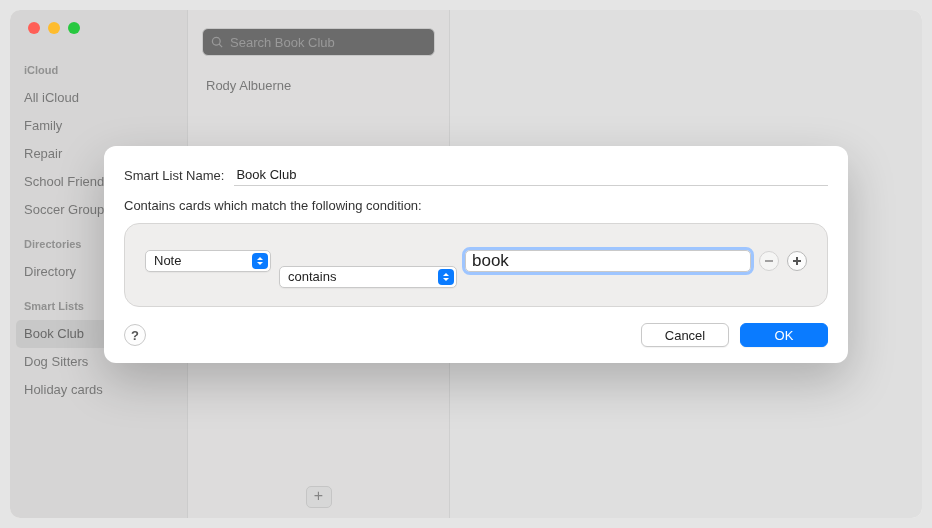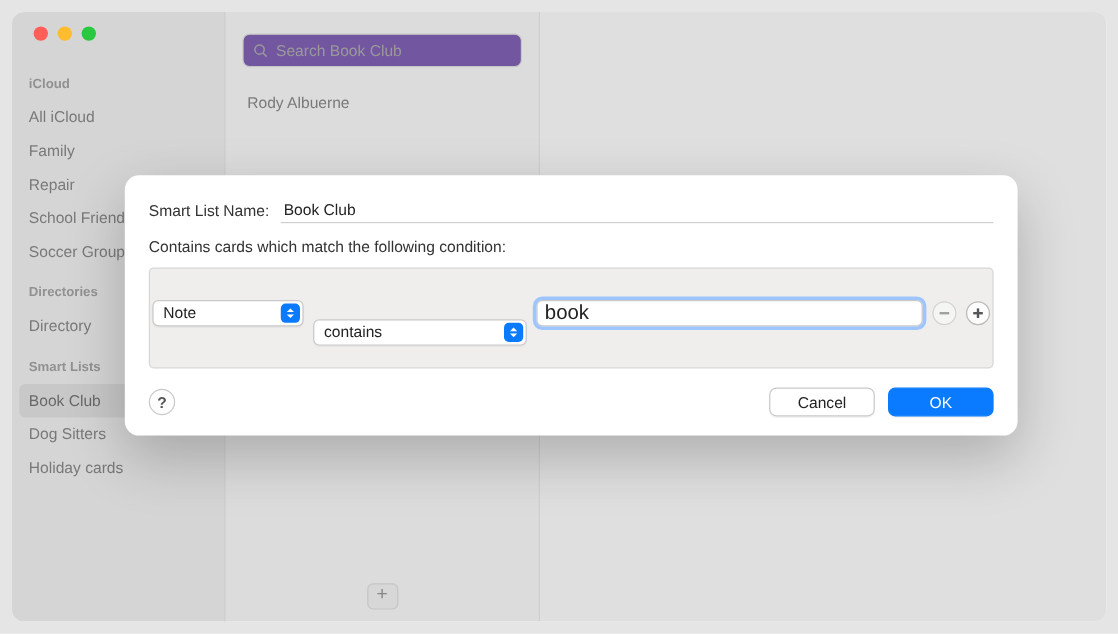--- a/index.html
+++ b/index.html
@@ -84,21 +84,21 @@
     border-right: 1px solid #e0e0e0;
     background: #f7f6f5;
     padding-top: 14px;
     position: relative;
   }
   .search {
     margin: 4px 14px 8px 14px;
     height: 28px;
     border: 1px solid #d3d3d3;
     border-radius: 6px;
-    background: #4c1d95;
+    background: #404040;
     display: flex;
     align-items: center;
     padding: 0 8px;
     color: #8a8a8a;
     gap: 6px;
   }
   .search svg { width: 13px; height: 13px; fill:#8a8a8a; }
   .contact-row {
     padding: 14px 18px;
     font-size: 13px;
@@ -153,23 +153,23 @@
     font-size: 13px;
     padding: 2px 2px;
     outline: none;
     background: transparent;
     color: #222;
   }
   .desc { font-size: 13px; color: #333; margin-bottom: 10px; }
 
   .rules {
     border: 1px solid #d7d6d5;
-    border-radius: 4px;
+    border-radius: 15px;
     background: #efeeed;
-    padding: 10px 2px;
+    padding: 10px 20px;
     min-height: 84px;
   }
   .rule-row {
     display: flex; align-items: center; gap: 8px;
   }
   .popup {
     position: relative;
     height: 22px;
     background: #ffffff;
     border: 1px solid #c9c9c9;

